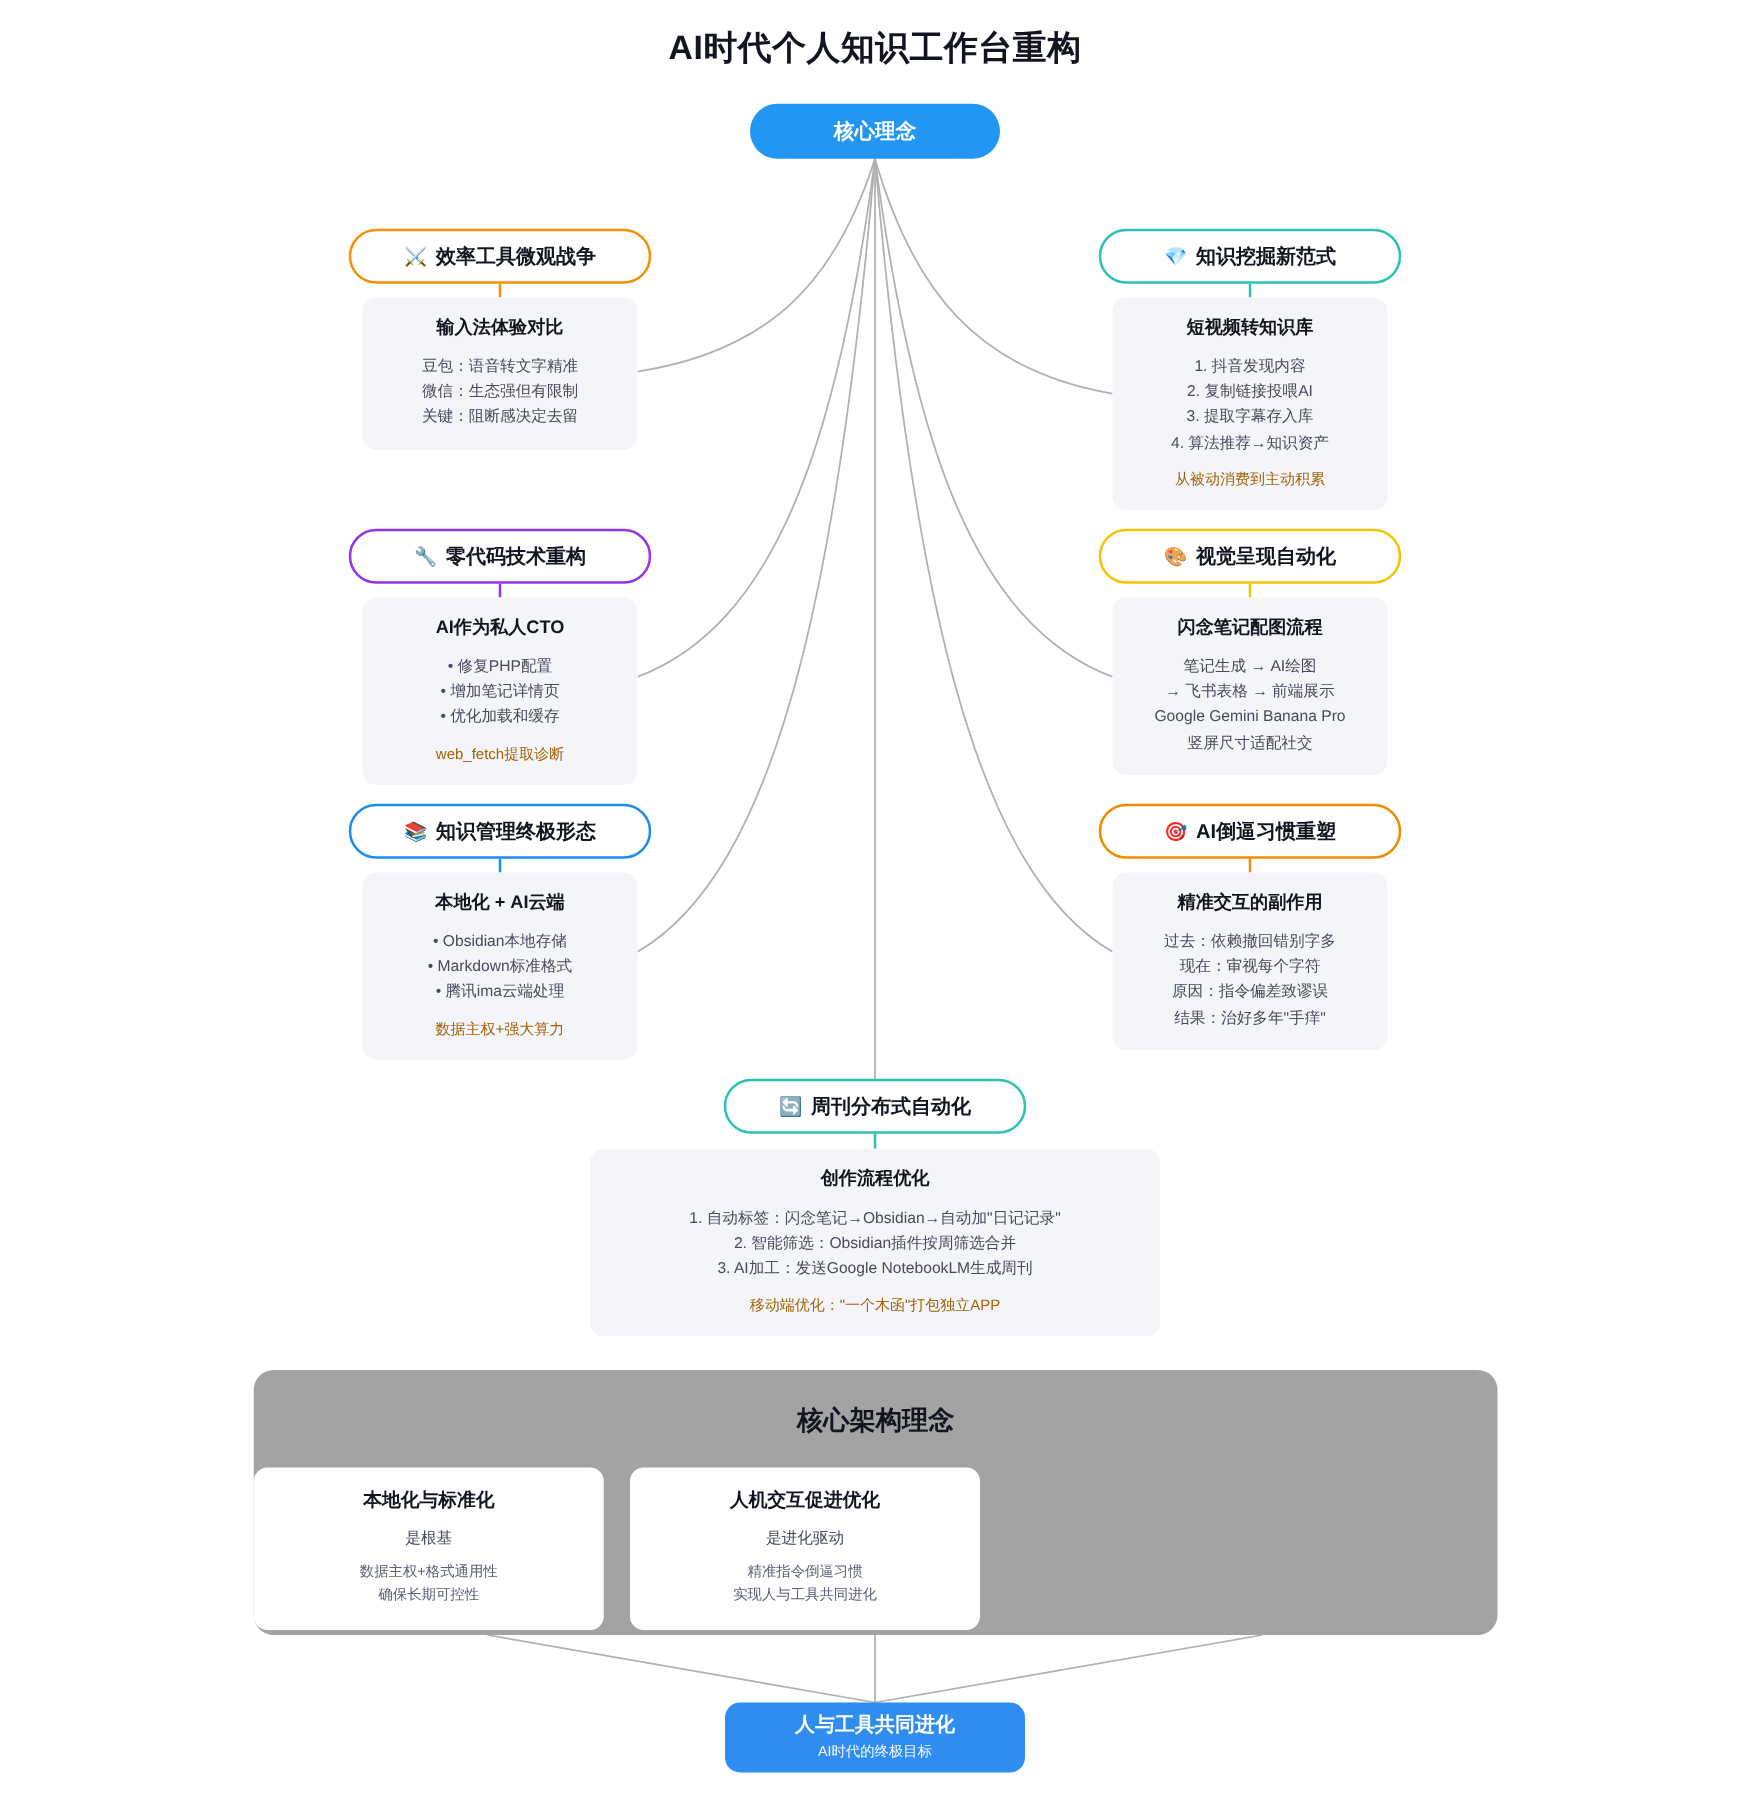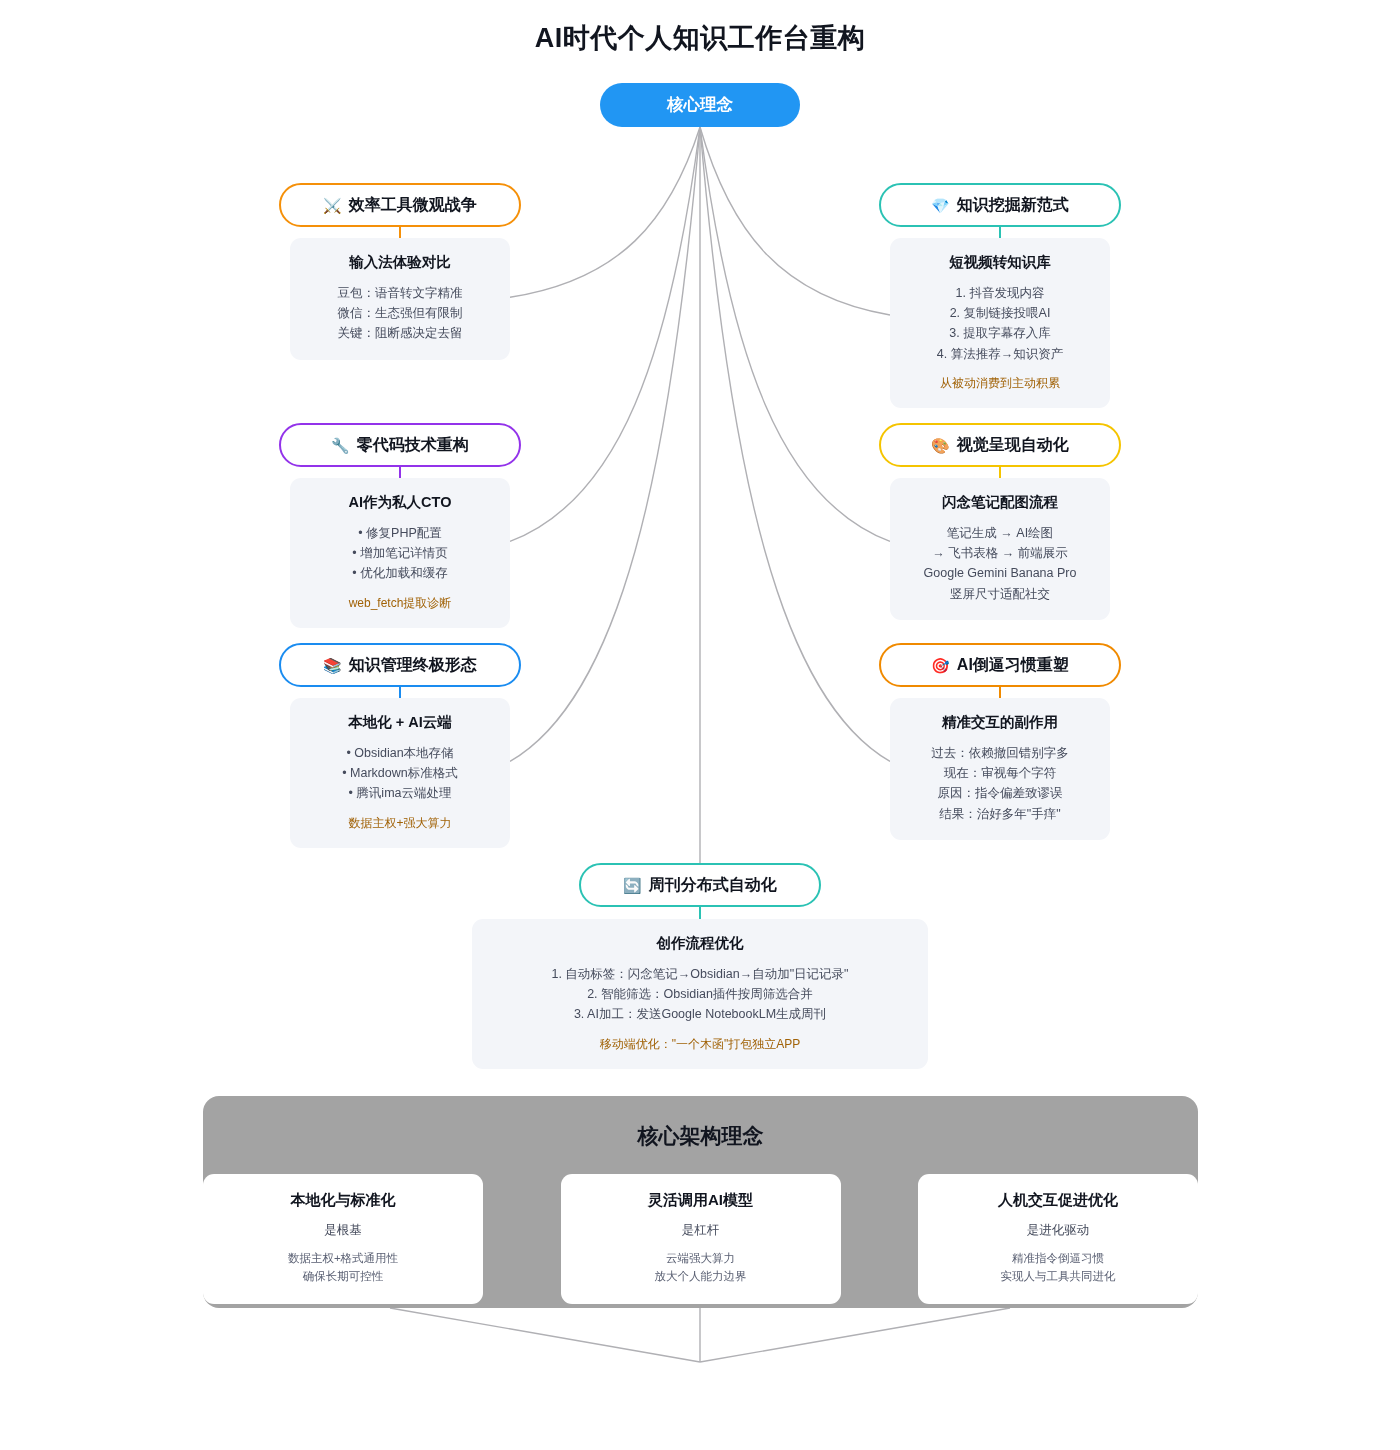--- a/index.html
+++ b/index.html
@@ -135,22 +135,22 @@
   }
   .summary-panel .sp-title {
     text-align: center;
     font-size: 21px;
     font-weight: bold;
     color: #11151f;
     margin-top: 26px;
   }
   .sp-cards {
     display: flex;
-    justify-content: space-between;
-    gap: 39px;
+    justify-content: flex-start;
+    gap: 21px;
     margin-top: 24px;
   }
   .sp-card {
     width: 280px;
     background: #ffffff;
     border-radius: 11px;
     padding: 17px 10px 18px;
     box-sizing: border-box;
     text-align: center;
   }
@@ -312,28 +312,26 @@
   <div class="summary-panel">
     <div class="sp-title">核心架构理念</div>
     <div class="sp-cards" id="summary-cards">
         <div class="sp-card">
           <div class="c-title">本地化与标准化</div>
           <div class="c-role">是根基</div>
           <div class="c-line">数据主权+格式通用性</div>
           <div class="c-line">确保长期可控性</div>
         </div>
         <div class="sp-card">
-          <div class="c-title">灵活调用AI模型</div>
-          <div class="c-role">是杠杆</div>
-          <div class="c-line">云端强大算力</div>
-          <div class="c-line">放大个人能力边界</div>
-        </div>
-        <div class="sp-card">
           <div class="c-title">人机交互促进优化</div>
           <div class="c-role">是进化驱动</div>
           <div class="c-line">精准指令倒逼习惯</div>
           <div class="c-line">实现人与工具共同进化</div>
         </div>
       </div>
   </div>
 
+  <div class="goal-node">
+    <div class="g-title">人与工具共同进化</div>
+    <div class="g-sub">AI时代的终极目标</div>
+  </div>
 
 </div>
 
 </body></html>

